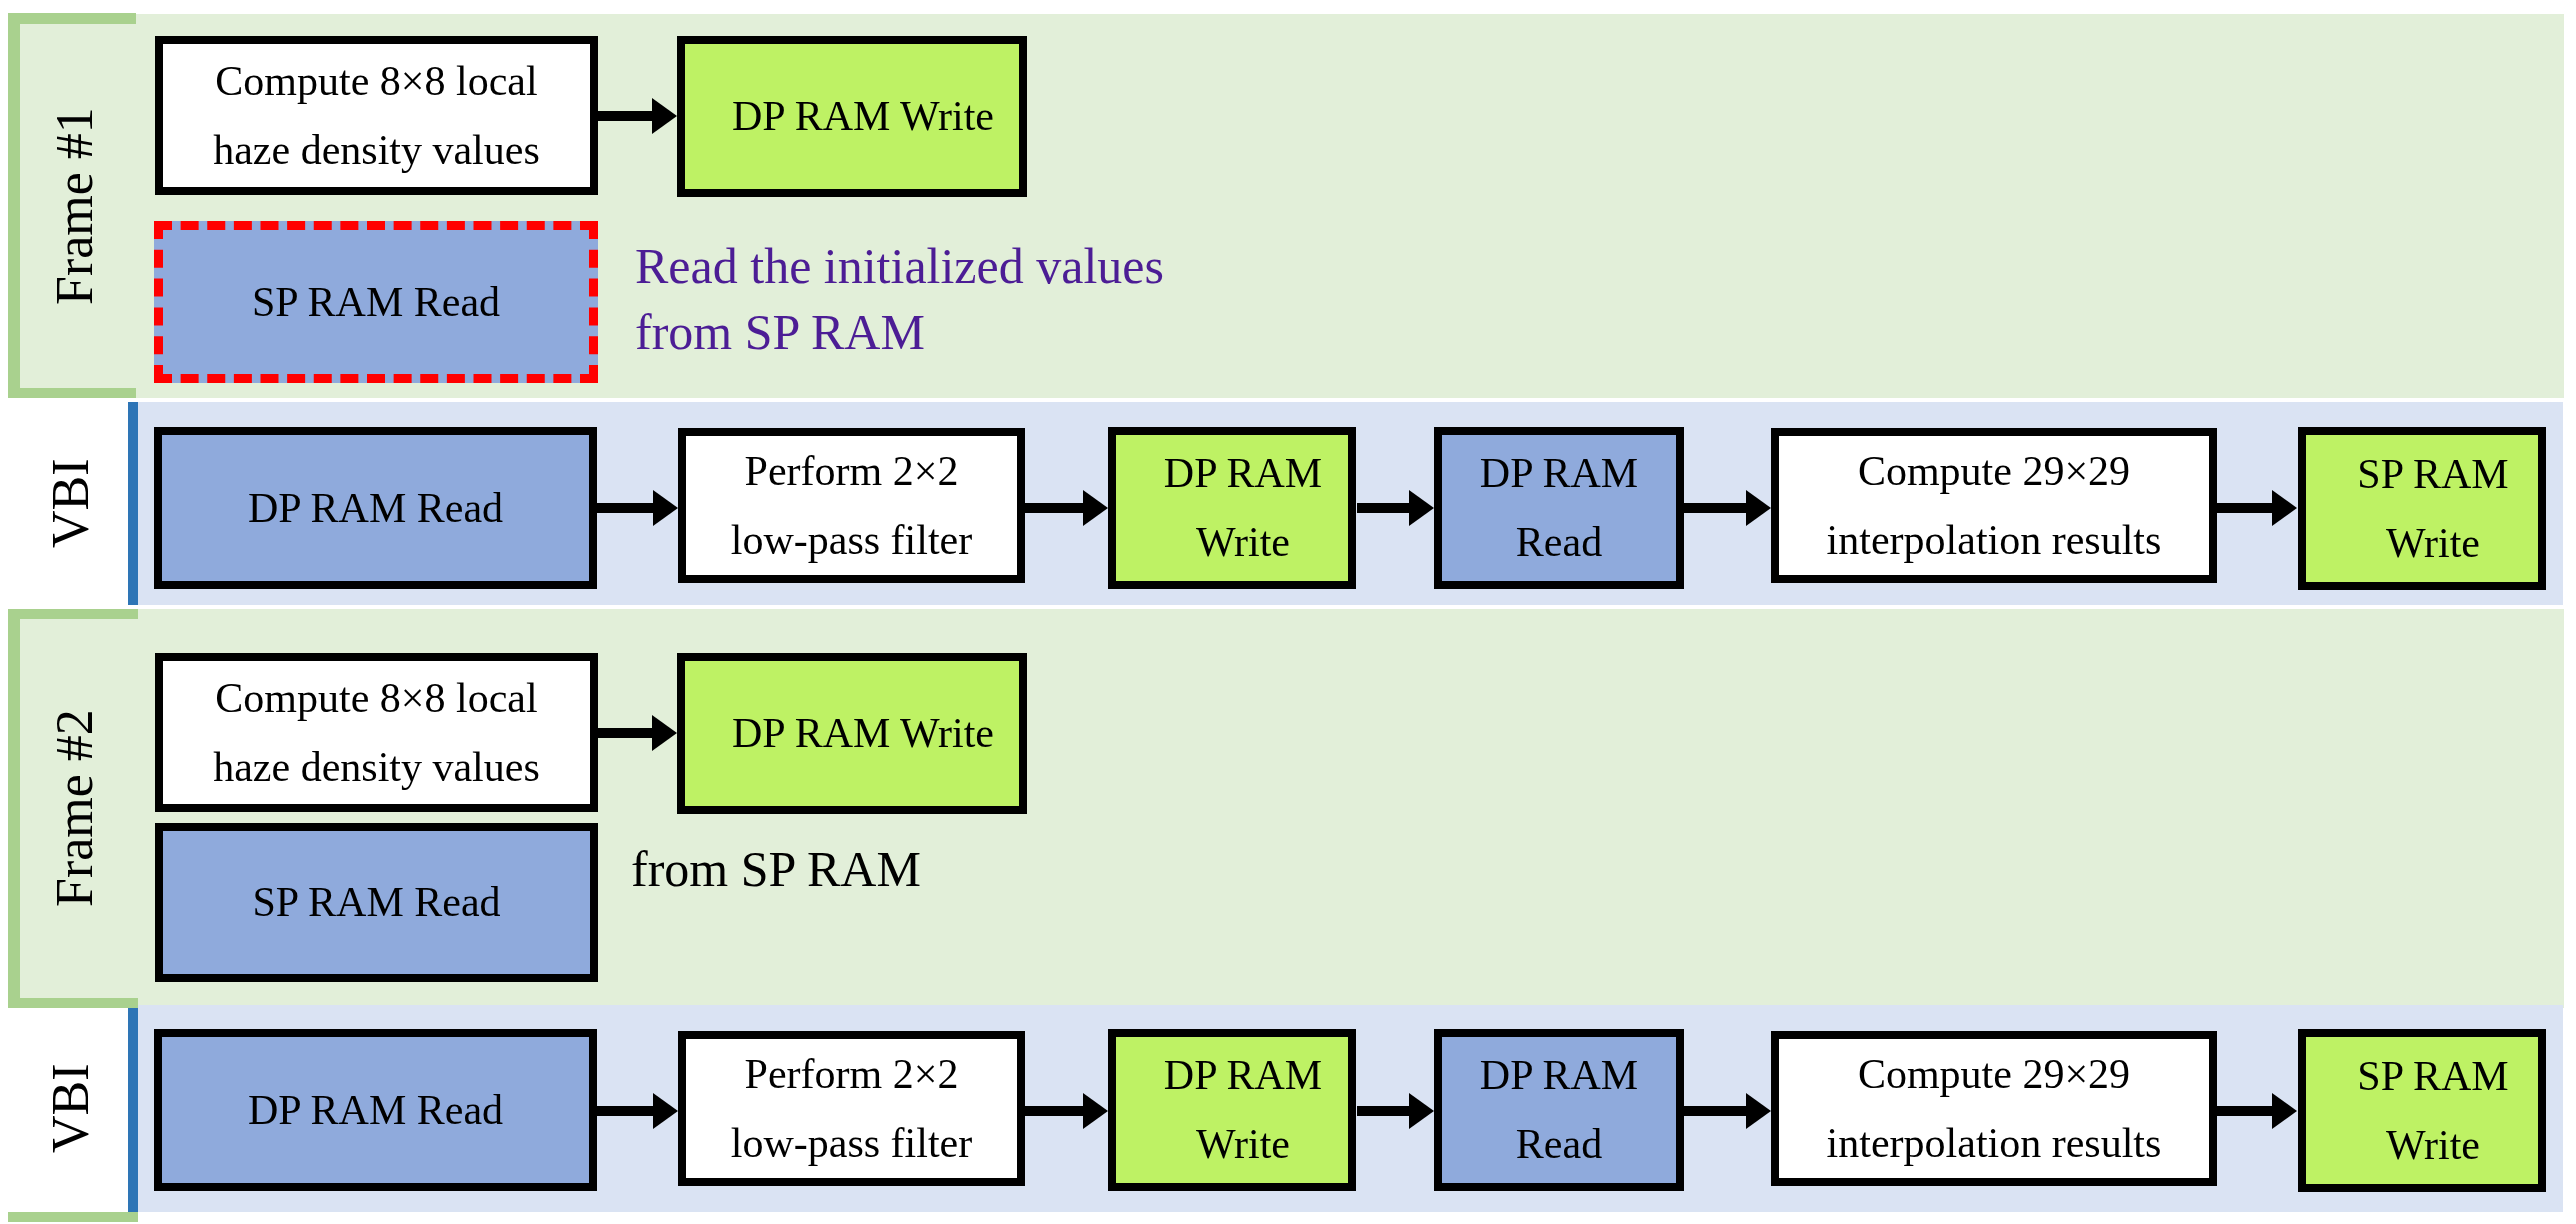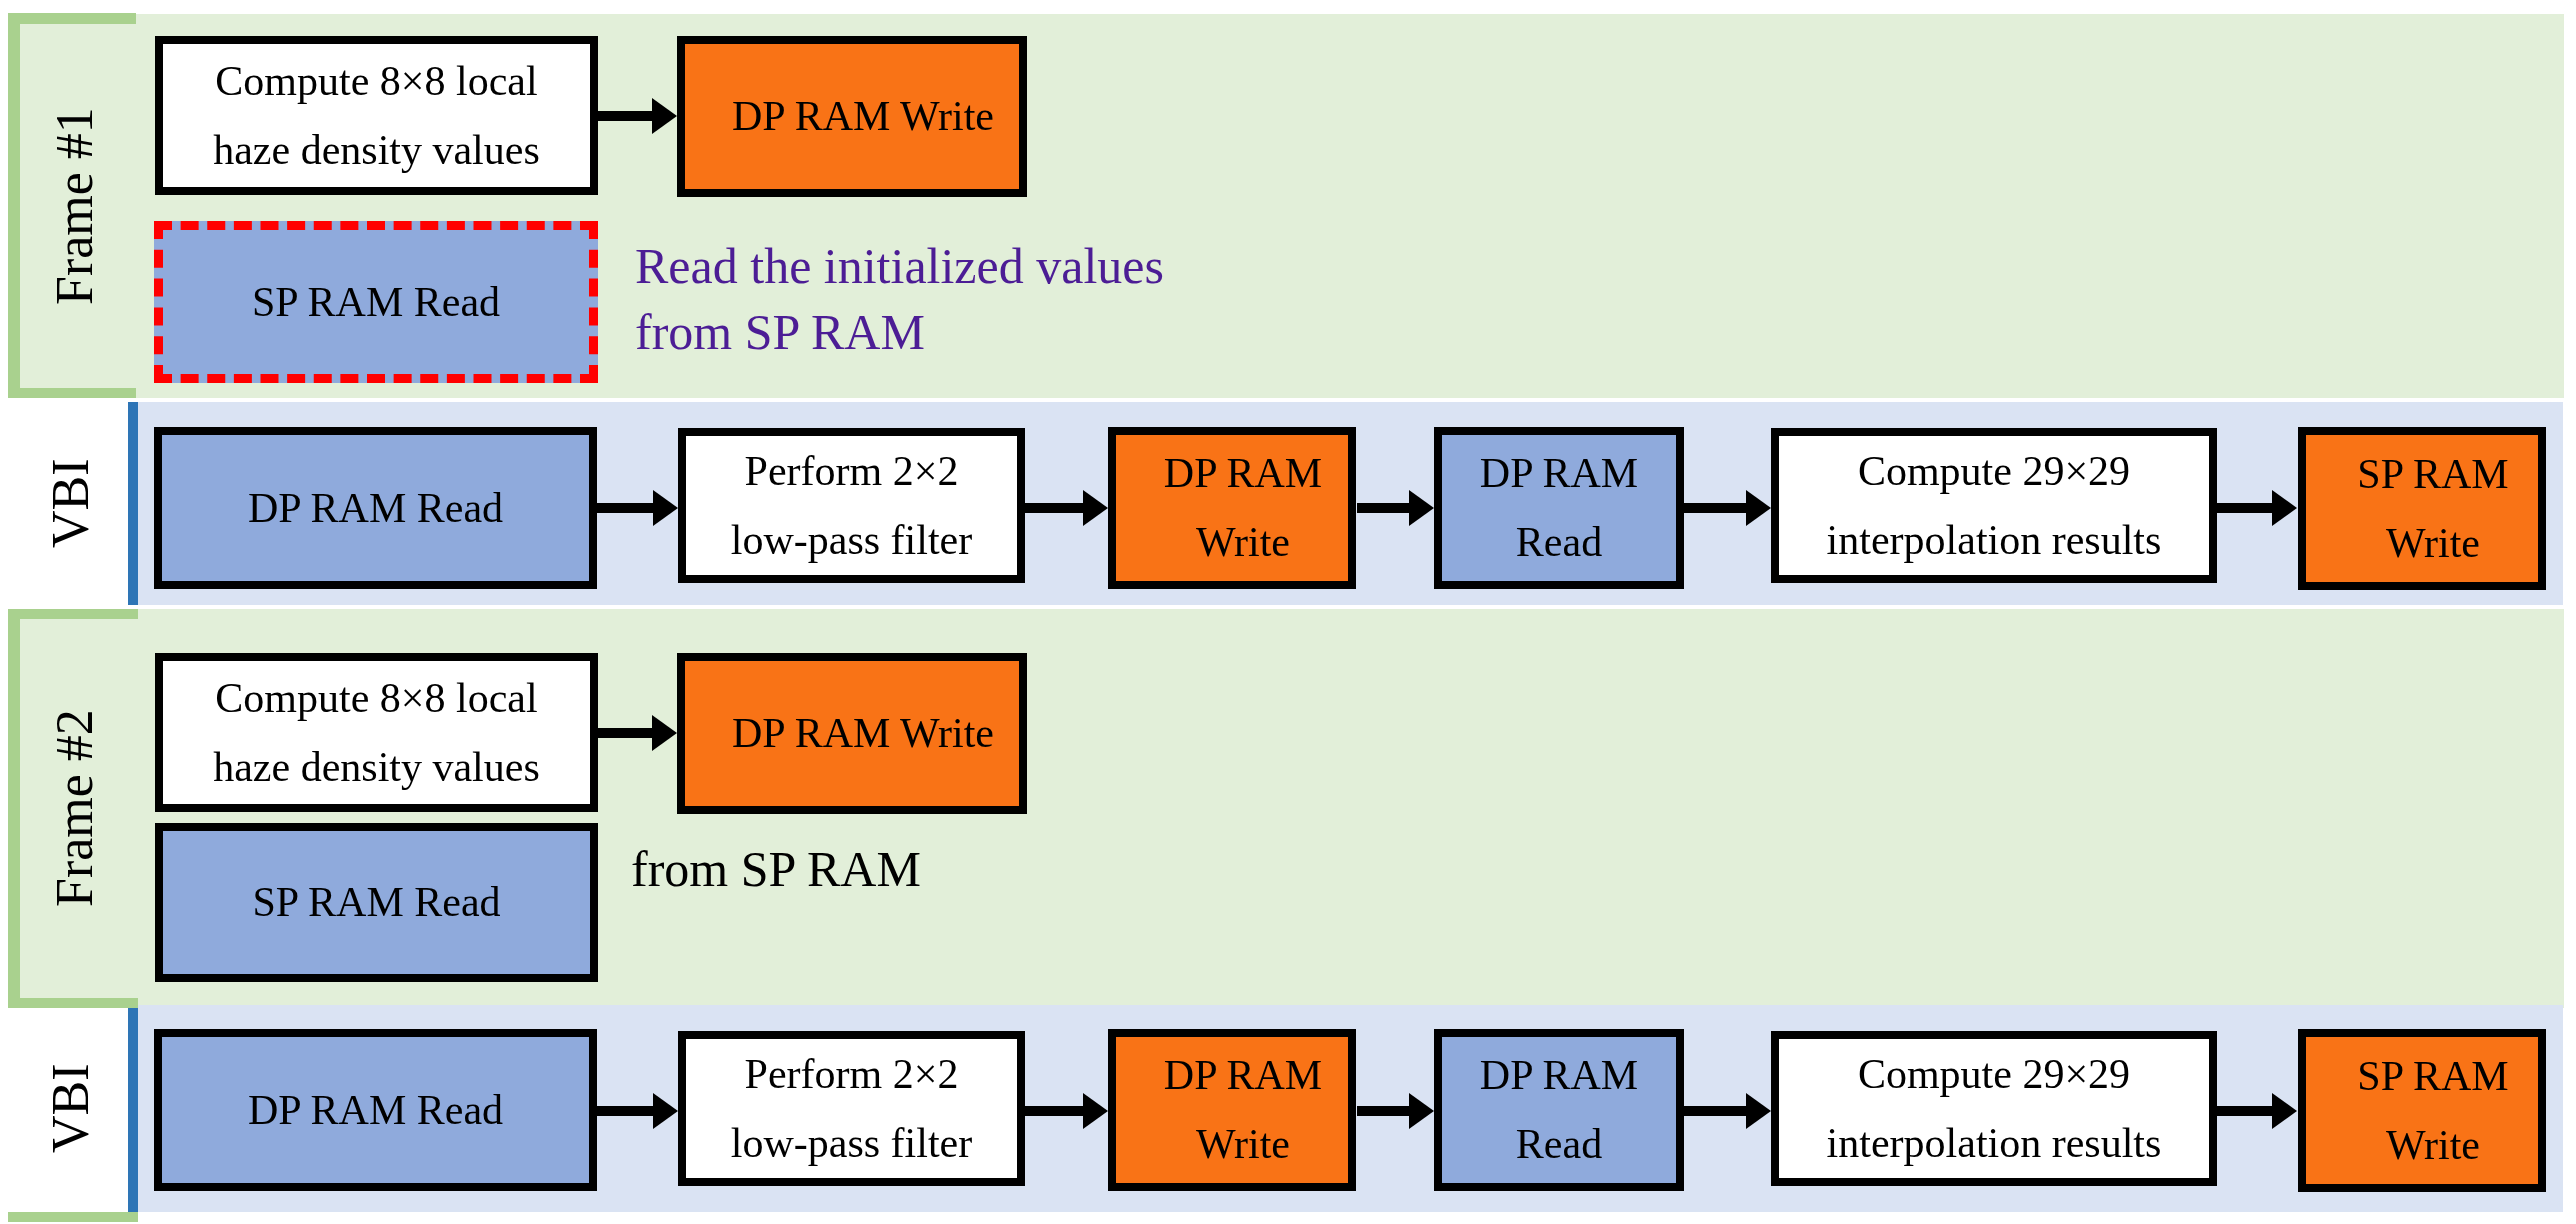--- a/index.html
+++ b/index.html
@@ -22,21 +22,21 @@
     font-size:52px;line-height:1;white-space:nowrap;
   }
   .box{
     position:absolute;box-sizing:border-box;
     border:8.7px solid #000;
     display:flex;flex-direction:column;align-items:center;justify-content:center;
     text-align:center;font-size:42px;line-height:69px;white-space:nowrap;
   }
   .box.white{background:#FFFFFF;}
   .box.blue{background:#8FAADC;}
-  .box.yellow{background:#f97316;padding-left:22px;}
+  .box.yellow{background:#bef264;padding-left:22px;}
   .box.dashed-red{border:9.5px dashed #FF0000;}
   .arrow{position:absolute;height:0;}
   .arrow .shaft{position:absolute;left:0;right:22px;top:-4.7px;height:9.5px;background:#000;}
   .arrow .head{
     position:absolute;right:0;top:-18px;width:0;height:0;
     border-left:25px solid #000;border-top:18px solid transparent;border-bottom:18px solid transparent;
   }
   .note{position:absolute;font-size:50px;line-height:66px;white-space:nowrap;}
   .note.red{color:#4c1d95;}
   .note .hl{color:#FF0000;font-weight:bold;}

